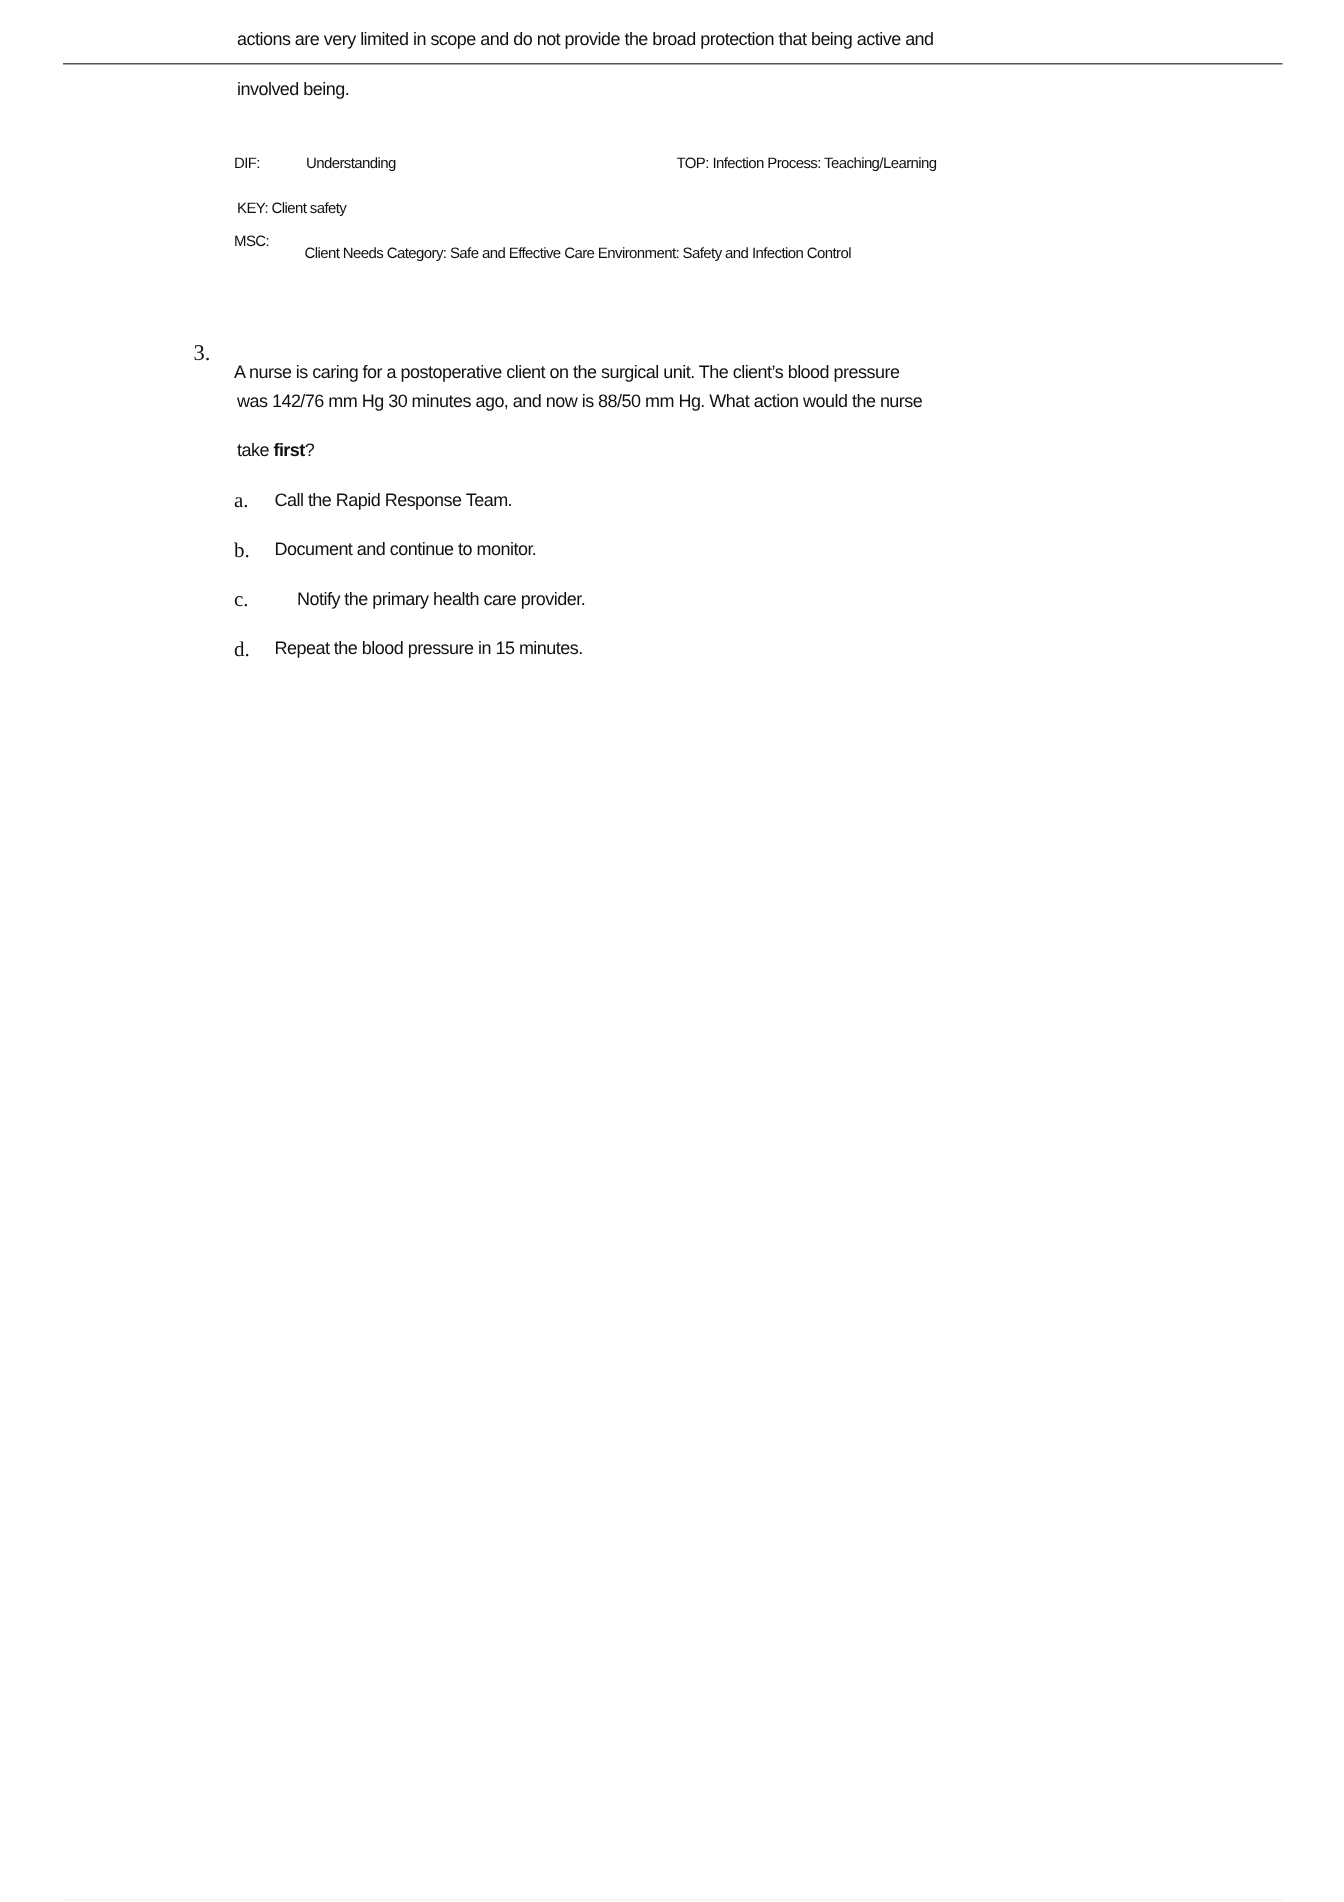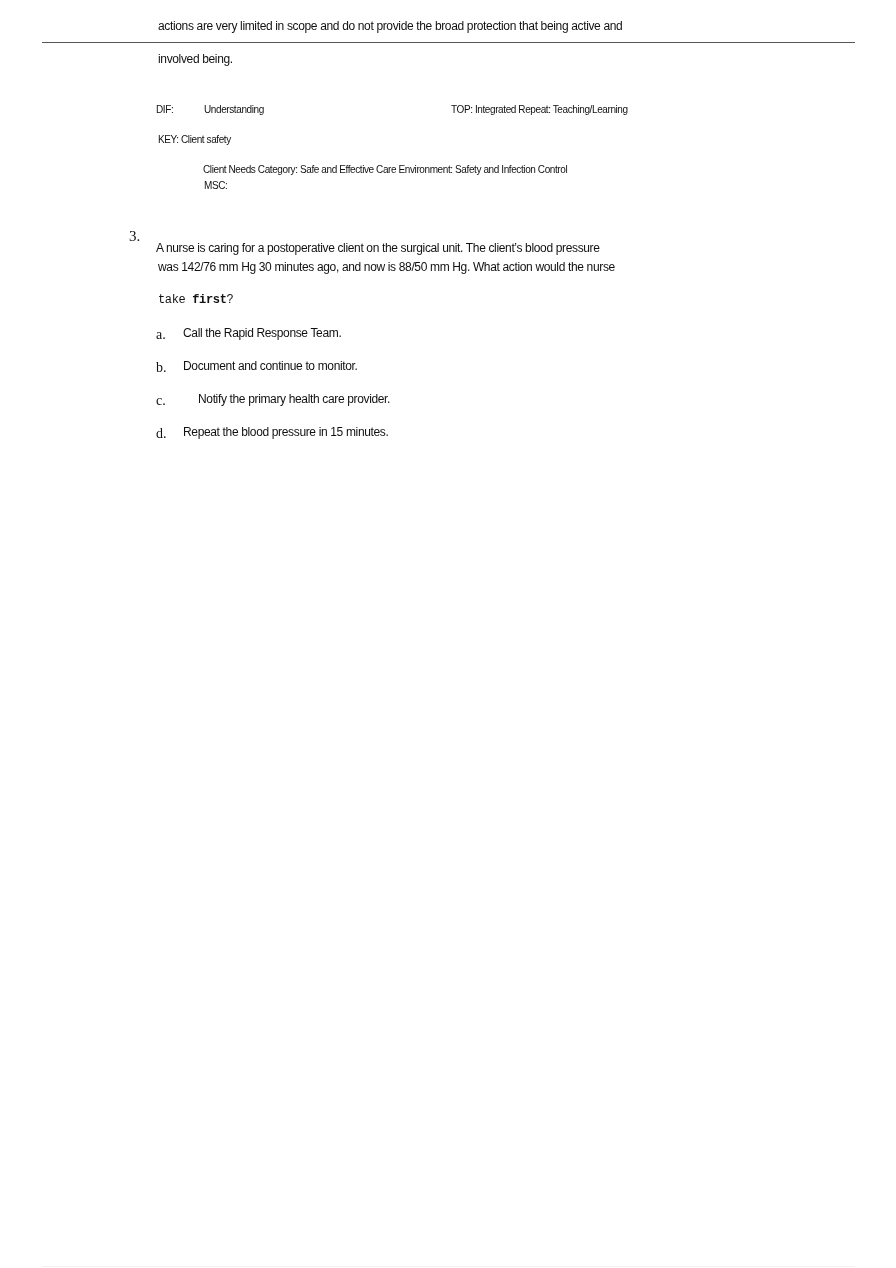--- a/index.html
+++ b/index.html
@@ -17,31 +17,31 @@
 
 <div>
 
   <div class="abs t" style="left:158px; top:19px;">actions are very limited in scope and do not provide the broad protection that being active and</div>
   <div class="rule"></div>
   <div class="abs t" style="left:158px; top:52px;">involved being.</div>
 
   <div>
     <span class="abs meta" style="left:156px; top:104px;">DIF:</span>
     <span class="abs meta" style="left:204px; top:104px;">Understanding</span>
-    <span class="abs meta" style="left:451px; top:104px;">TOP: Integrated Repeat: Teaching/Learning</span>
+    <span class="abs meta" style="left:451px; top:104px;">TOP: Infection Process: Teaching/Learning</span>
     <span class="abs meta" style="left:158px; top:134px;">KEY: Client safety</span>
-    <span class="abs meta" style="left:156px; top:180px;margin-left:48px;">MSC:</span>
+    <span class="abs meta" style="left:156px; top:156px;">MSC:</span>
     <span class="abs meta" style="left:203px; top:164px;">Client Needs Category: Safe and Effective Care Environment: Safety and Infection Control</span>
   </div>
 
   <div>
     <span class="abs serif-letter" style="left:129px; top:228px; font-size:15px;">3.</span>
     <div class="abs t" style="left:156px; top:227px;margin-top:14px;">A nurse is caring for a postoperative client on the surgical unit. The client’s blood pressure</div>
     <div class="abs t" style="left:158px; top:260px;">was 142/76 mm Hg 30 minutes ago, and now is 88/50 mm Hg. What action would the nurse</div>
-    <div class="abs t" style="left:158px; top:293px;font-family:Liberation Mono, monospace;"><span>take </span><b>first</b><span>?</span></div>
+    <div class="abs t" style="left:158px; top:293px;"><span>take </span><b>first</b><span>?</span></div>
 
     <div>
       <span class="abs serif-letter" style="left:156px; top:327px;">a.</span>
       <span class="abs t" style="left:183px; top:326px;">Call the Rapid Response Team.</span>
     </div>
     <div>
       <span class="abs serif-letter" style="left:156px; top:360px;">b.</span>
       <span class="abs t" style="left:183px; top:359px;text-align:right;">Document and continue to monitor.</span>
     </div>
     <div>

